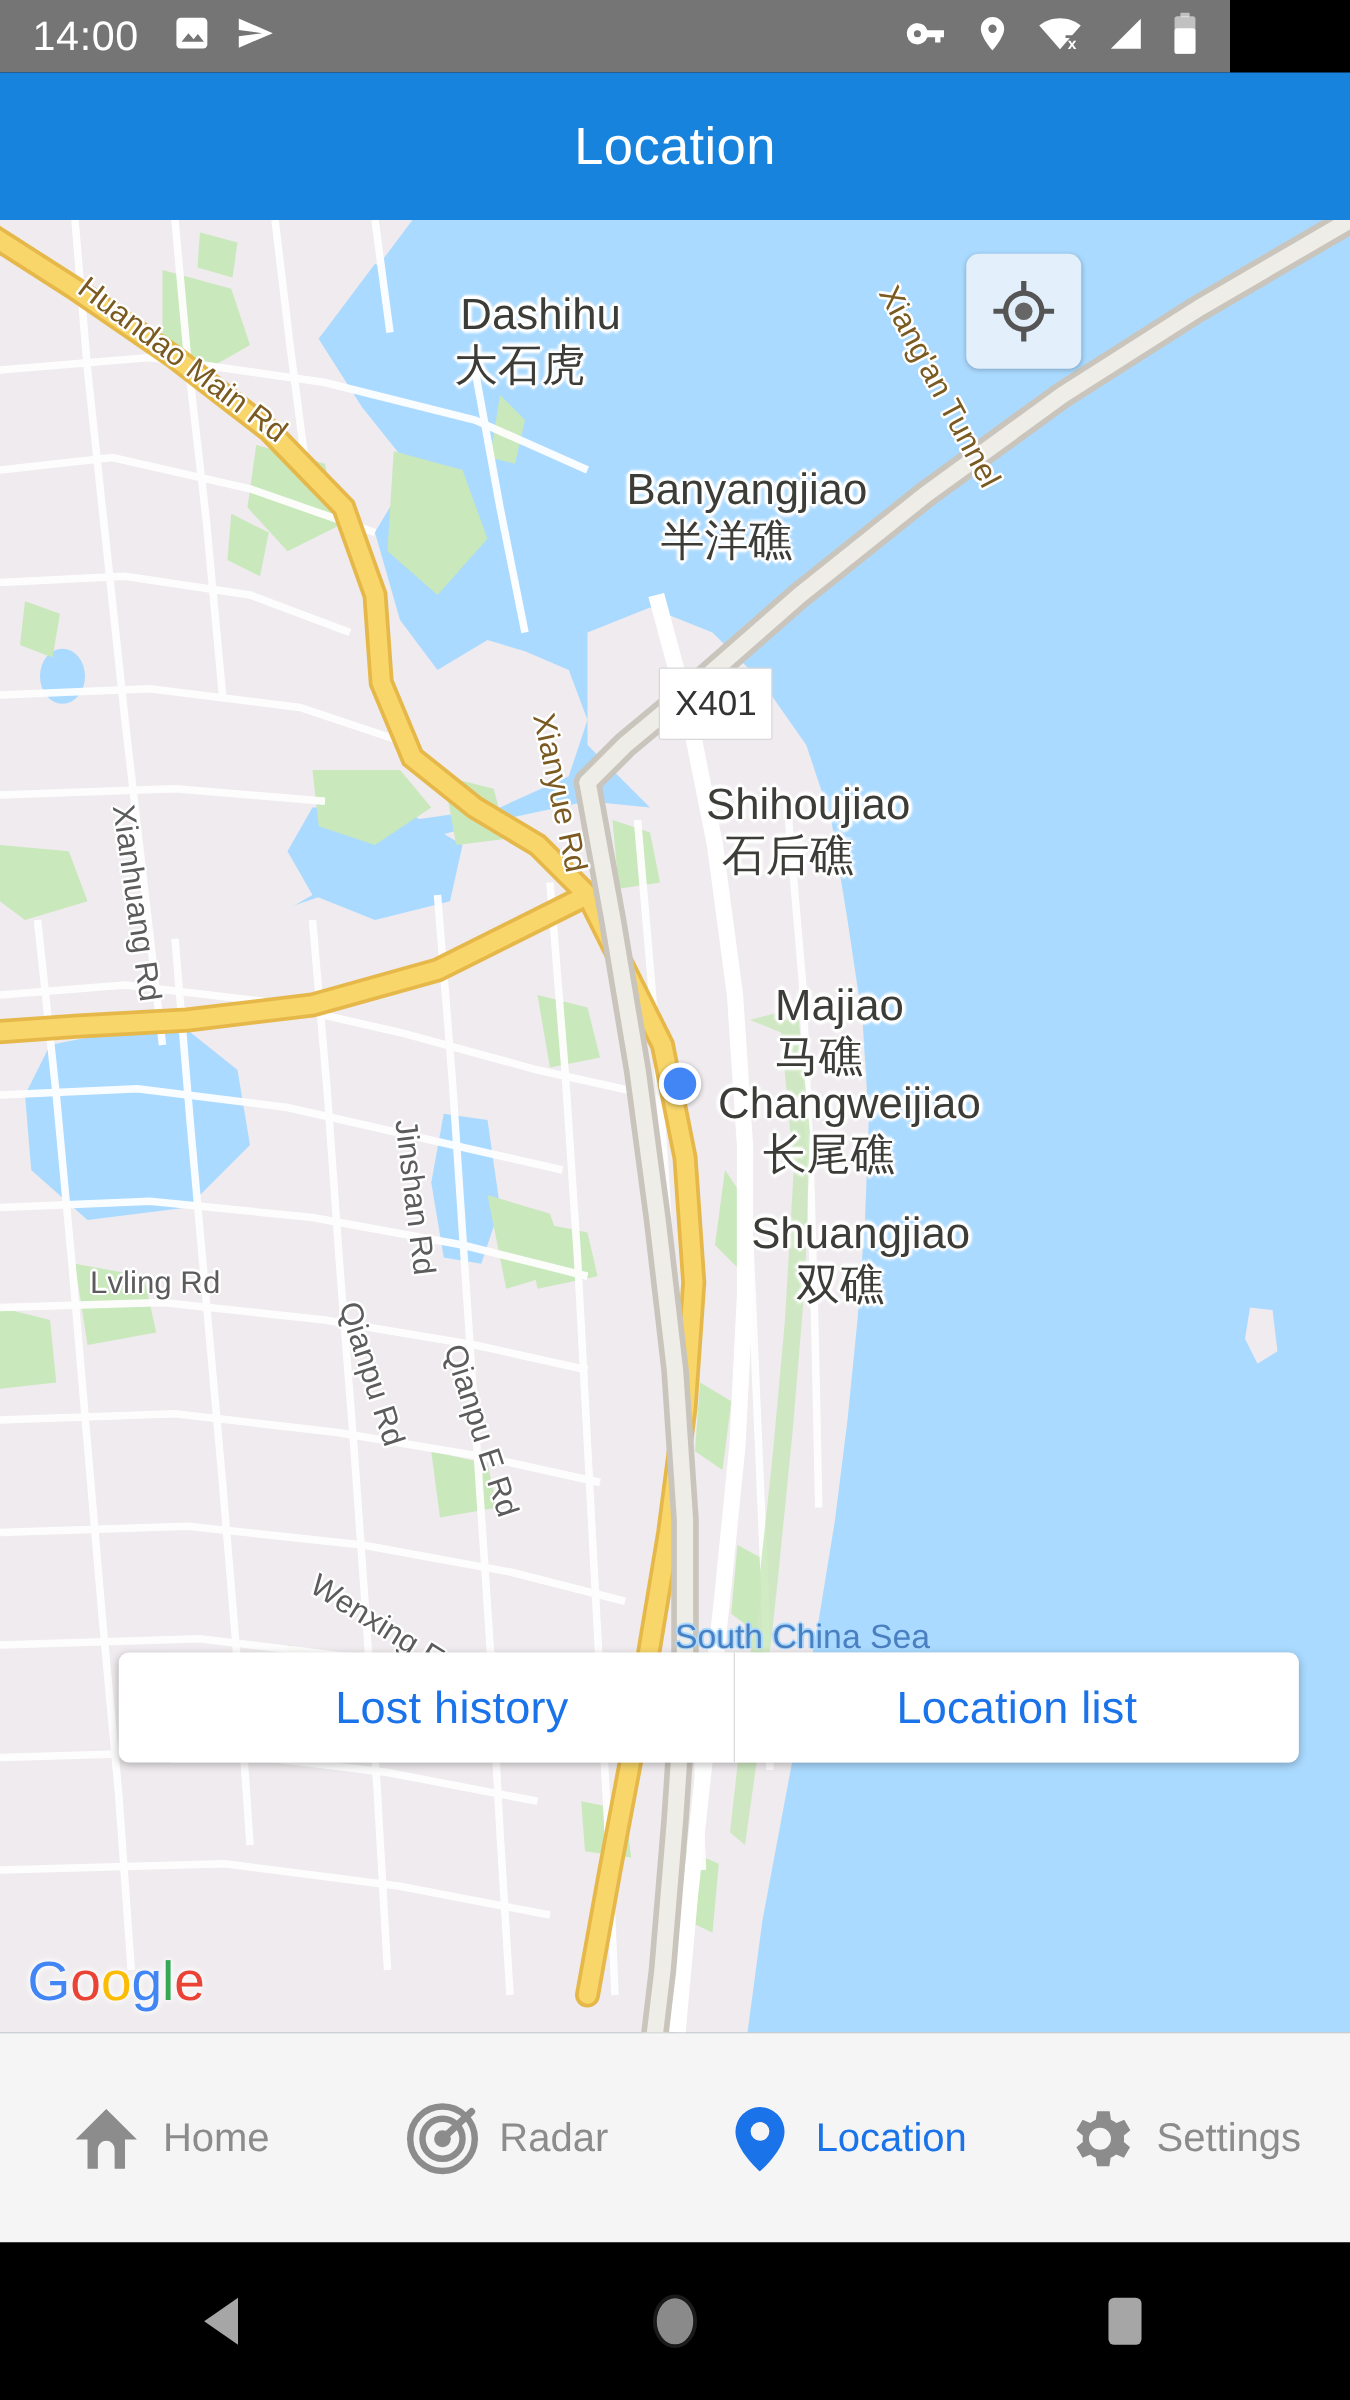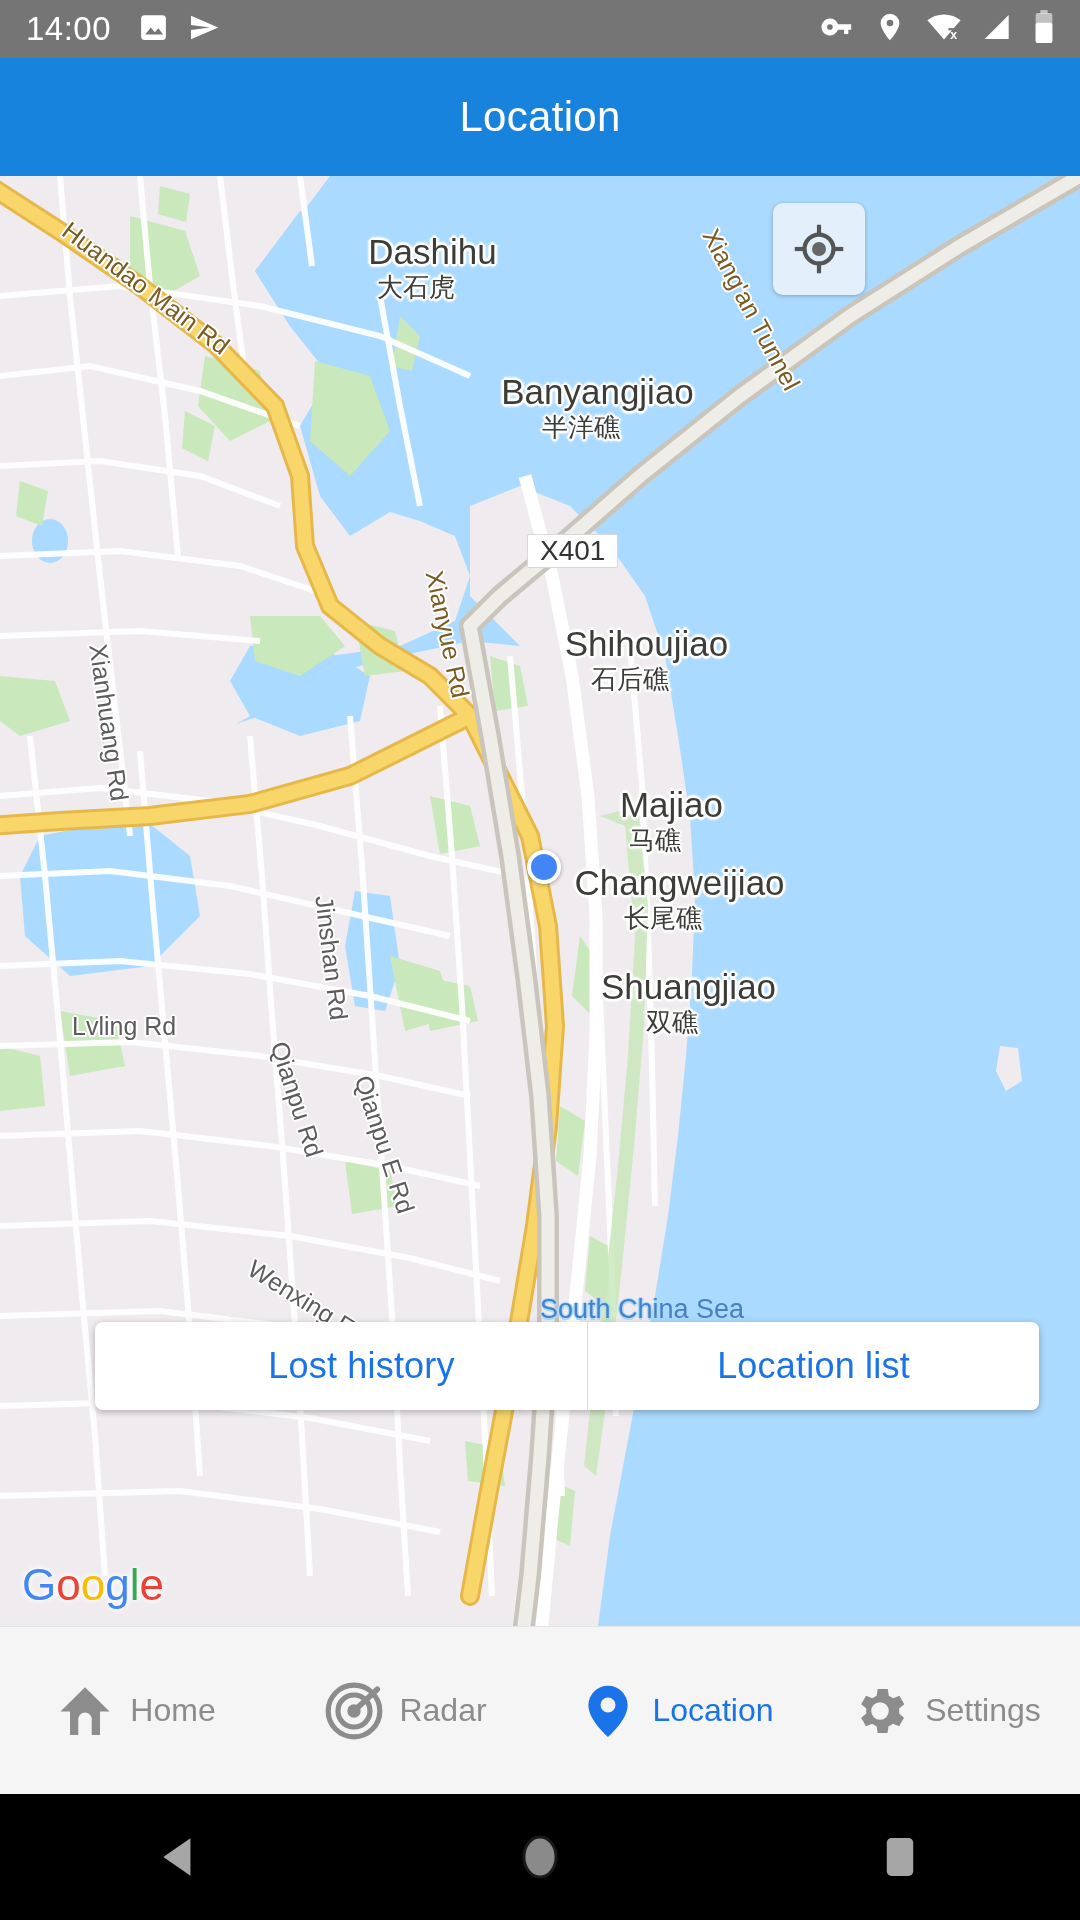--- a/index.html
+++ b/index.html
@@ -5,21 +5,21 @@
   * { margin:0; padding:0; box-sizing:border-box; }
   html,body { width:1080px; height:1920px; overflow:hidden; }
   body {
     font-family:"Liberation Sans", sans-serif;
     background:#000;
   }
   #screen { position:relative; width:1080px; height:1920px; overflow:hidden; }
 
   
   .statusbar {
-    position:absolute; top:0; left:0; width:1080px; height:58px;
+    position:absolute; top:0; left:0; width:984px; height:58px;
     background:#757575; display:flex; align-items:center;
     padding:0 26px; color:#fff;
   }
   .sb-time { font-size:33px; letter-spacing:.5px; font-weight:400; }
   .sb-left-icons { display:flex; align-items:center; gap:18px; margin-left:26px; }
   .sb-spacer { flex:1; }
   .sb-right-icons { display:flex; align-items:center; gap:20px; }
   .sb-ico { display:block; }
 
   
@@ -45,41 +45,41 @@
       3px 0 2px #fff,-3px 0 2px #fff,0 3px 2px #fff,0 -3px 2px #fff;
     white-space:nowrap;
     line-height:1.18;
     text-align:center;
     pointer-events:none;
   }
   .maplabel .en { font-size:34px; display:block;margin-left:33px; }
   .maplabel .zh { font-size:34px; display:block; }
 
   .poi-place .en { font-size:35px; }
-  .poi-place .zh { font-size:26px; }
+  .poi-place .zh { font-size:35px; }
 
   .sea-label {
     position:absolute; color:#4A7FC1; text-align:center; white-space:nowrap;
     line-height:1.2;
     text-shadow:1.5px 0 0 #AADAFF,-1.5px 0 0 #AADAFF,0 1.5px 0 #AADAFF,0 -1.5px 0 #AADAFF;
   }
   .sea-label .en { font-size:27px; display:block; }
   .sea-label .zh { font-size:31px; display:block; }
 
   .roadlabel {
     position:absolute; white-space:nowrap; font-size:25px; color:#5C5C5C;
     text-shadow:2px 0 0 #fff,-2px 0 0 #fff,0 2px 0 #fff,0 -2px 0 #fff,
       1.5px 1.5px 0 #fff,-1.5px 1.5px 0 #fff,1.5px -1.5px 0 #fff,-1.5px -1.5px 0 #fff;
     pointer-events:none;
   }
   .roadlabel.hwy { color:#7A5A20; }
 
   .shield {
     position:absolute; background:#fff; border:1px solid #D8D8D8;
-    font-size:28px; color:#333; padding:0 12px; border-radius:2px;
+    font-size:28px; color:#333; padding:12px 12px; border-radius:2px;
     pointer-events:none;
   }
 
   
   .mydot {
     position:absolute; width:34px; height:34px; border-radius:50%;
     background:#4285F4; border:4px solid #fff;
     box-shadow:0 1px 4px rgba(0,0,0,.35);
   }
 

